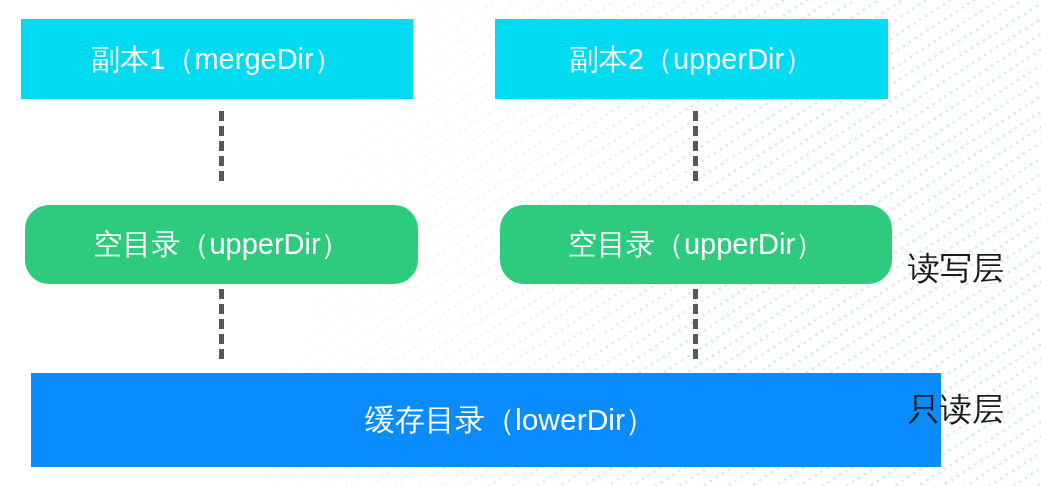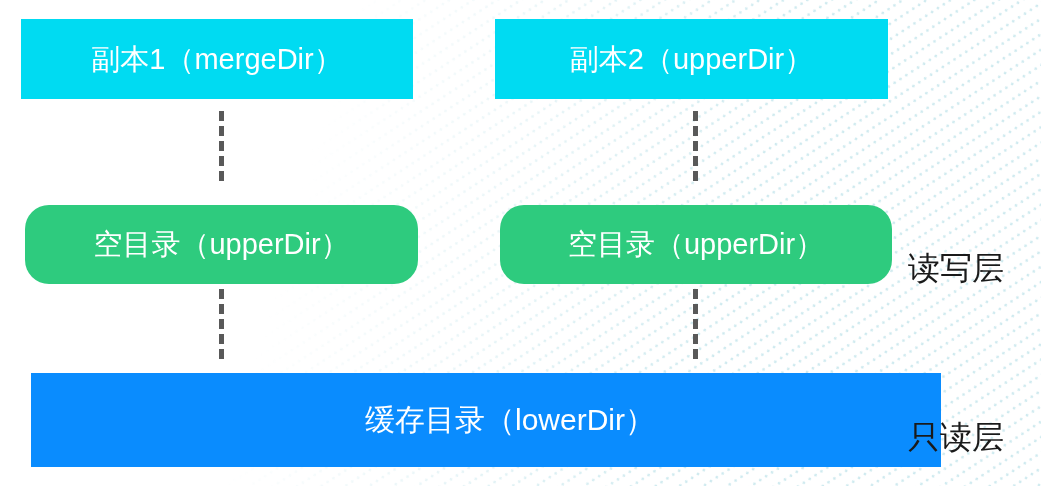--- a/index.html
+++ b/index.html
@@ -74,21 +74,21 @@
 
   .side-label {
     position: absolute;
     left: 908px;
     color: var(--side-label-text, #1a1a1a);
     font-size: 32px;
     line-height: 1;
     white-space: nowrap;
   }
   #rw-label { top: 228px; margin-top: 24px; }
-  #ro-label { top: 421px; }
+  #ro-label { top: 393px; }
 </style>
 </head>
 <body>
 
 <div class="canvas">
 
   <div class="bg-mask">
     <div class="bg-dots"></div>
   </div>
 

